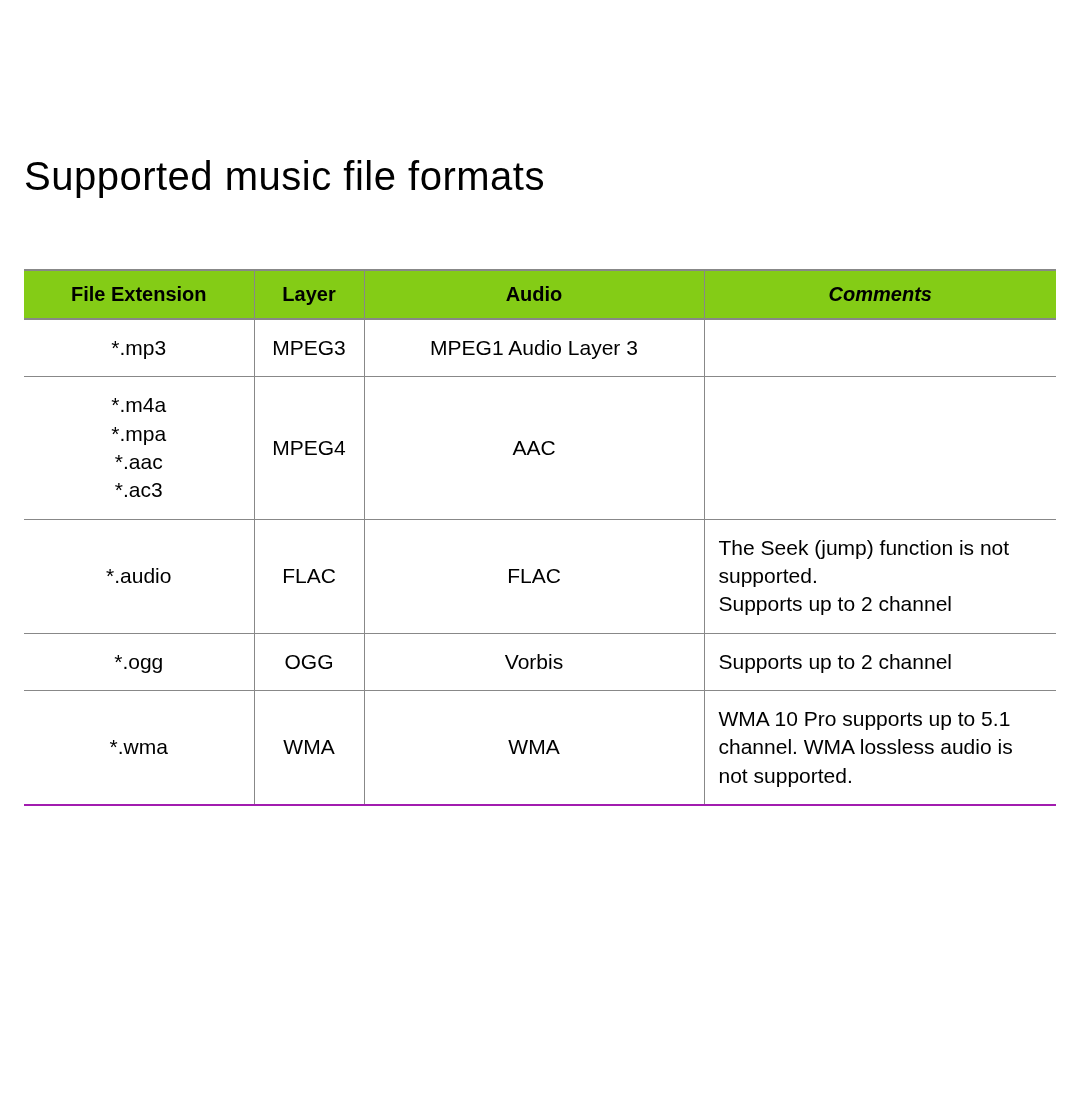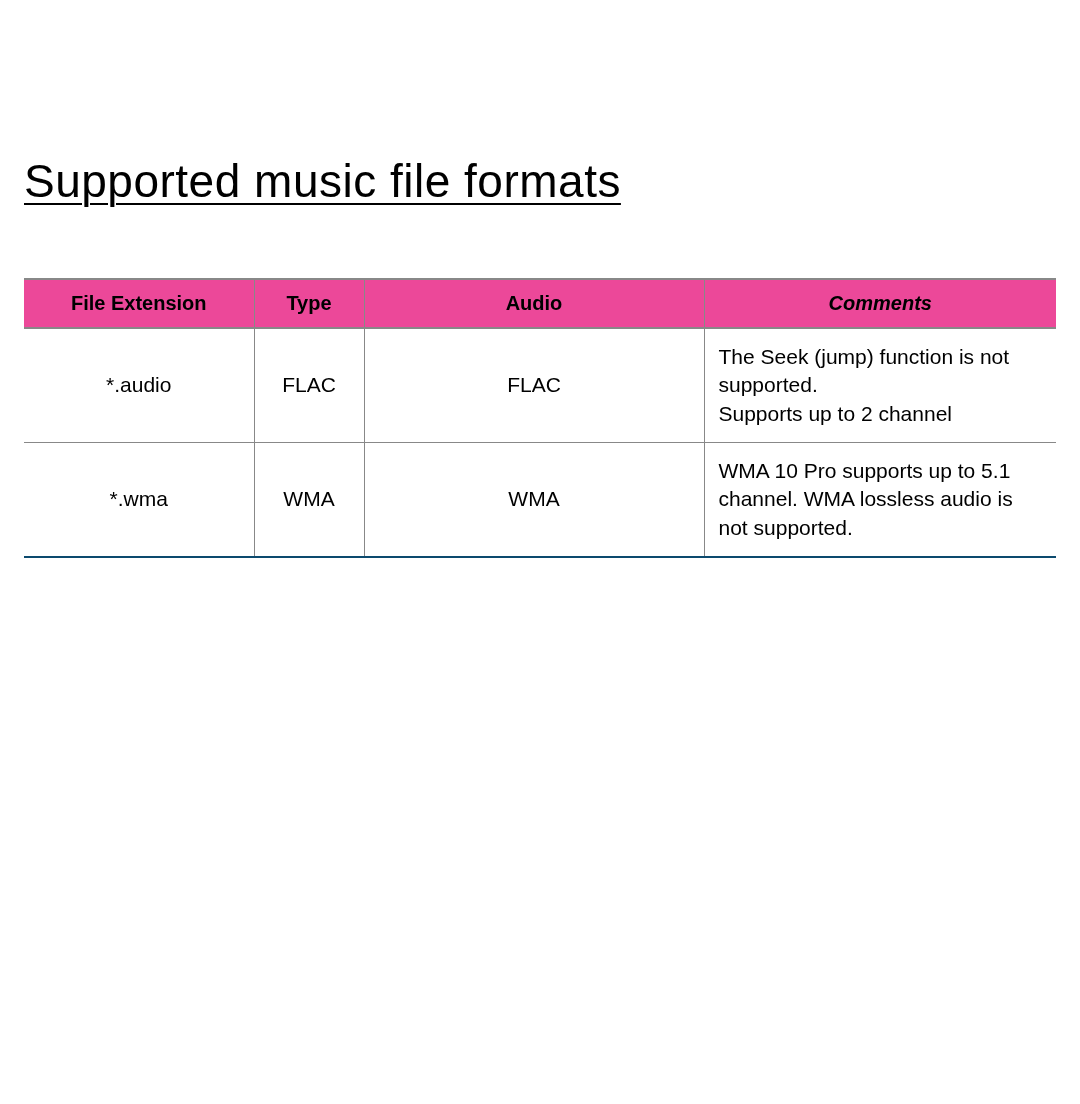--- a/index.html
+++ b/index.html
@@ -1,38 +1,37 @@
 <!DOCTYPE html>
 <html><head>
   <meta charset="utf-8">
   <style>
     * { box-sizing: border-box; margin: 0; padding: 0; }
     html, body { width: 1080px; background: #fff; font-family: Arial, Helvetica, sans-serif; color: #000; }
     .page { padding: 24px 24px 40px 24px; }
     .heading {
-      font-size: 46px;
+      font-size: 40px;
       font-weight: 400;
-      text-decoration: underline;
       text-underline-offset: 6px;
       text-decoration-thickness: 2px;
       margin-top: 130px;
       margin-bottom: 70px;
       letter-spacing: 0.5px;
     }
     table.formats {
       width: 100%;
       border-collapse: collapse;
       table-layout: fixed;
     }
     table.formats col.c-ext { width: 230px; }
     table.formats col.c-type { width: 110px; }
     table.formats col.c-codec { width: 340px; }
     table.formats col.c-comments { width: auto; }
     table.formats th {
-      background: #ec4899;
+      background: #84cc16;
       font-weight: 700;
       font-size: 20px;
       padding: 12px 10px;
       text-align: center;
       border-top: 2px solid #888;
       border-bottom: 2px solid #888;
       border-left: 1px solid #888;
       border-right: 1px solid #888;
     }
     table.formats th:first-child { border-left: none; }
@@ -40,21 +39,21 @@
     table.formats td {
       font-size: 21px;
       padding: 14px 14px;
       border-top: 1px solid #888;
       border-bottom: 1px solid #888;
       border-left: 1px solid #888;
       border-right: 1px solid #888;
       vertical-align: middle;
       line-height: 1.35;
     }
-    table.formats tbody tr:last-child td { border-bottom: 2px solid #0c4a6e; }
+    table.formats tbody tr:last-child td { border-bottom: 2px solid #a21caf; }
     table.formats td:first-child { border-left: none; }
     table.formats td:last-child { border-right: none; }
     td.center { text-align: center; }
     td.left { text-align: left; }
     .multiline { white-space: pre-line; }
   </style>
 </head>
 <body>
 
 <div class="page">
@@ -63,32 +62,53 @@
   <table class="formats">
     <colgroup>
       <col class="c-ext">
         <col class="c-type">
         <col class="c-codec">
         <col class="c-comments">
     </colgroup>
     <thead>
       <tr>
         <th>File Extension</th>
-        <th>Type</th>
+        <th>Layer</th>
         <th>Audio</th>
         <th>Comments</th>
       </tr>
     </thead>
     <tbody>
       <tr>
+        <td class="center multiline">*.mp3</td>
+        <td class="center">MPEG3</td>
+        <td class="center">MPEG1 Audio Layer 3</td>
+        <td class="left multiline"></td>
+      </tr>
+      <tr>
+        <td class="center multiline">*.m4a
+*.mpa
+*.aac
+*.ac3</td>
+        <td class="center">MPEG4</td>
+        <td class="center">AAC</td>
+        <td class="left multiline"></td>
+      </tr>
+      <tr>
         <td class="center multiline">*.audio</td>
         <td class="center">FLAC</td>
         <td class="center">FLAC</td>
         <td class="left multiline">The Seek (jump) function is not supported.
 Supports up to 2 channel</td>
+      </tr>
+      <tr>
+        <td class="center multiline">*.ogg</td>
+        <td class="center">OGG</td>
+        <td class="center">Vorbis</td>
+        <td class="left multiline">Supports up to 2 channel</td>
       </tr>
       <tr>
         <td class="center multiline">*.wma</td>
         <td class="center">WMA</td>
         <td class="center">WMA</td>
         <td class="left multiline">WMA 10 Pro supports up to 5.1 channel. WMA lossless audio is not supported.</td>
       </tr>
     </tbody>
   </table>
 

